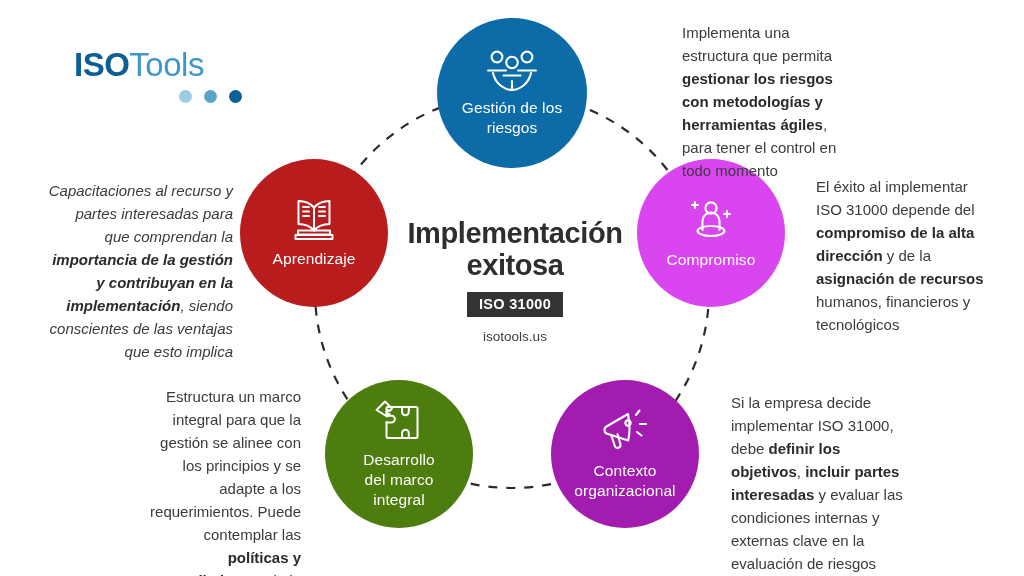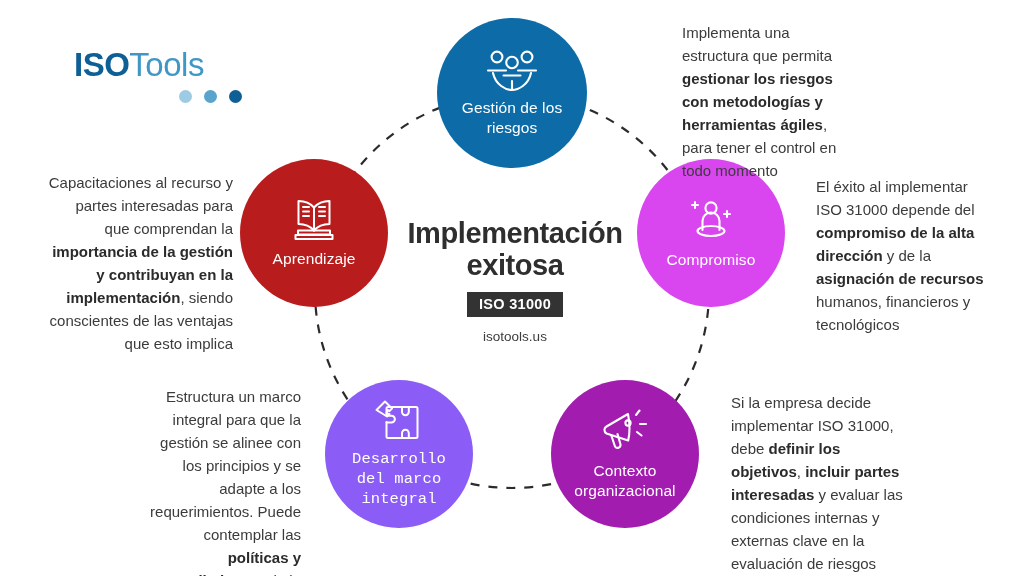--- a/index.html
+++ b/index.html
@@ -156,21 +156,21 @@
     color: #3b3b3b;
   }
   .callout b { font-weight: bold; color: #2b2b2b; }
   .align-right { text-align: right; }
   .align-left  { text-align: left; }
 
   #callout-riesgos     { left: 682px; top: 22px;  width: 172px; }
   #callout-compromiso  { left: 816px; top: 176px; width: 168px; }
   #callout-contexto    { left: 731px; top: 392px; width: 178px; }
   #callout-desarrollo  { left: 141px; top: 386px; width: 160px; }
-  #callout-aprendizaje { left: 47px;  top: 172px; width: 186px; }
+  #callout-aprendizaje { left: 47px;  top: 180px; width: 186px; font-style: italic; }
 </style>
 </head>
 <body>
 
 <div id="stage">
 
   <div id="logo">
     <div id="logo-word">
       <span id="logo-iso">ISO</span><span id="logo-tools">Tools</span>
     </div>
@@ -229,21 +229,21 @@
         <path d="M42 17 h6"></path>
         <path d="M39 25 l4.5 3.5"></path>
       </svg>
     </span>
     <div class="node-label">
       <span>Contexto</span><br>
       <span>organizacional</span>
     </div>
   </div>
 
-  <div class="node" id="node-desarrollo" style="background: #8b5cf6; font-family: Liberation Mono, monospace;">
+  <div class="node" id="node-desarrollo" style="background: #4d7c0f;">
     <span class="node-icon">
       <svg width="50" height="46" viewBox="0 0 50 46" fill="none" stroke="#ffffff" stroke-width="2" stroke-linecap="round" stroke-linejoin="round">
         <path d="M25 9 h17 a1.5 1.5 0 0 1 1.5 1.5 v28 a1.5 1.5 0 0 1 -1.5 1.5 h-28 a1.5 1.5 0 0 1 -1.5 -1.5 v-14.5"></path>
         <path d="M12.5 24.5 h5 a3.4 3.4 0 0 0 0 -6.8 h-5 v-7.2 a1.5 1.5 0 0 1 1.5 -1.5 h11"></path>
         <path d="M28 9 v4.8 a3.4 3.4 0 0 0 6.8 0 v-4.8"></path>
         <path d="M28 40 v-4.8 a3.4 3.4 0 0 1 6.8 0 v4.8"></path>
         <path d="M2.5 12 L11 3.5 l7 7 l-2.5 2.5 l-2 -1 l-1 3 l3 1 l-2.5 2.5 z"></path>
       </svg>
     </span>
     <div class="node-label">

